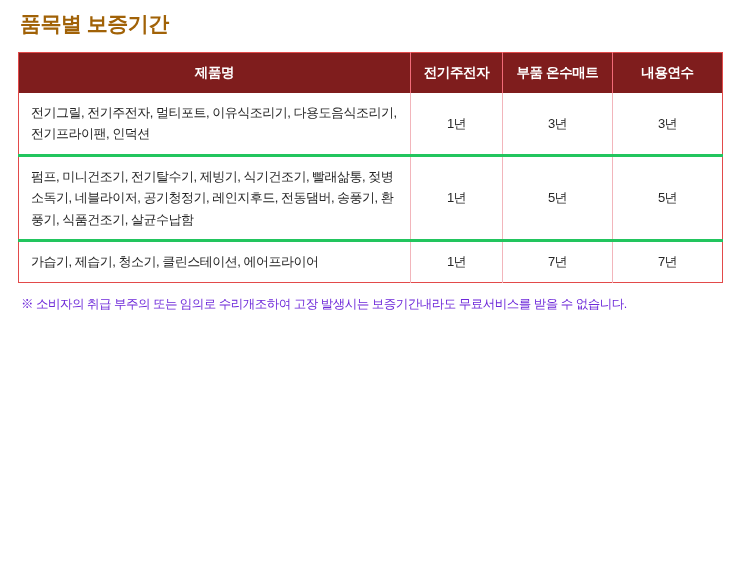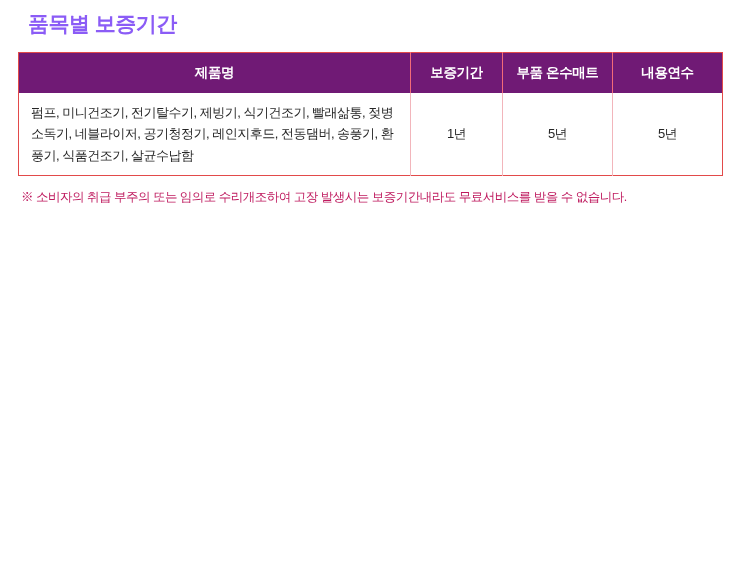--- a/index.html
+++ b/index.html
@@ -18,99 +18,111 @@
     position: relative;
     width: 740px;
     height: 574px;
     box-sizing: border-box;
     padding: 0 18px;
   }
   .page-title {
     font-size: 21px;
     font-weight: bold;
     letter-spacing: -0.5px;
-    color: #8b5cf6;
-    margin: 10px 0 14px 8px;
+    color: #a16207;
+    margin: 10px 0 14px 0;
     padding-left: 2px;
   }
   table.warranty {
     border-collapse: collapse;
     width: 704px;
     table-layout: fixed;
     border: 1px solid #e24a4a;
   }
   table.warranty col.c-product { width: 392px; }
   table.warranty col.c-warranty { width: 92px; }
   table.warranty col.c-parts { width: 110px; }
   table.warranty col.c-life { width: 110px; }
 
   table.warranty thead th {
-    background: #701a75;
+    background: #7f1d1d;
     color: #ffffff;
     font-size: 13.5px;
     font-weight: bold;
     letter-spacing: -0.4px;
     height: 32px;
     padding: 4px 6px;
     border-right: 1px solid #f36b78;
     text-align: center;
     vertical-align: middle;
   }
   table.warranty thead th:last-child { border-right: none; margin-left: 11px; }
 
   table.warranty tbody td {
-    border-top: 1px solid #22c55e;
+    border-top: 3px solid #22c55e;
     border-right: 1px solid #f2b5bb;
     font-size: 13px;
     letter-spacing: -0.5px;
     color: #262626;
     padding: 9px 12px;
     vertical-align: middle;
     line-height: 1.65;
   }
   table.warranty tbody tr:first-child td { border-top: none; }
   table.warranty tbody td:last-child { border-right: none; }
   td.cell-product { text-align: left; }
   td.cell-center { text-align: center; padding-left: 4px; padding-right: 4px; }
 
   .footnote {
     margin-top: 13px;
     padding-left: 3px;
     font-size: 12.5px;
     letter-spacing: -0.5px;
-    color: #be185d;
+    color: #6d28d9;
   }
 </style>
 </head>
 <body>
 
 <div class="page">
 
   <h1 class="page-title">품목별 보증기간</h1>
 
   <table class="warranty">
     <colgroup>
       <col class="c-product">
       <col class="c-warranty">
       <col class="c-parts">
       <col class="c-life">
     </colgroup>
     <thead>
       <tr>
         <th>제품명</th>
-        <th>보증기간</th>
+        <th>전기주전자</th>
         <th>부품 온수매트</th>
         <th>내용연수</th>
       </tr>
     </thead>
     <tbody>
       <tr>
+        <td class="cell-product">전기그릴, 전기주전자, 멀티포트, 이유식조리기, 다용도음식조리기, 전기프라이팬, 인덕션</td>
+        <td class="cell-center">1년</td>
+        <td class="cell-center">3년</td>
+        <td class="cell-center">3년</td>
+      </tr>
+      <tr>
         <td class="cell-product">펌프, 미니건조기, 전기탈수기, 제빙기, 식기건조기, 빨래삶통, 젖병소독기, 네블라이저, 공기청정기, 레인지후드, 전동댐버, 송풍기, 환풍기, 식품건조기, 살균수납함</td>
         <td class="cell-center">1년</td>
         <td class="cell-center">5년</td>
         <td class="cell-center">5년</td>
+      </tr>
+      <tr>
+        <td class="cell-product">가습기, 제습기, 청소기, 클린스테이션, 에어프라이어</td>
+        <td class="cell-center">1년</td>
+        <td class="cell-center">7년</td>
+        <td class="cell-center">7년</td>
       </tr>
     </tbody>
   </table>
 
   <div class="footnote">※ 소비자의 취급 부주의 또는 임의로 수리개조하여 고장 발생시는 보증기간내라도 무료서비스를 받을 수 없습니다.</div>
 
 </div>
 
 </body></html>

